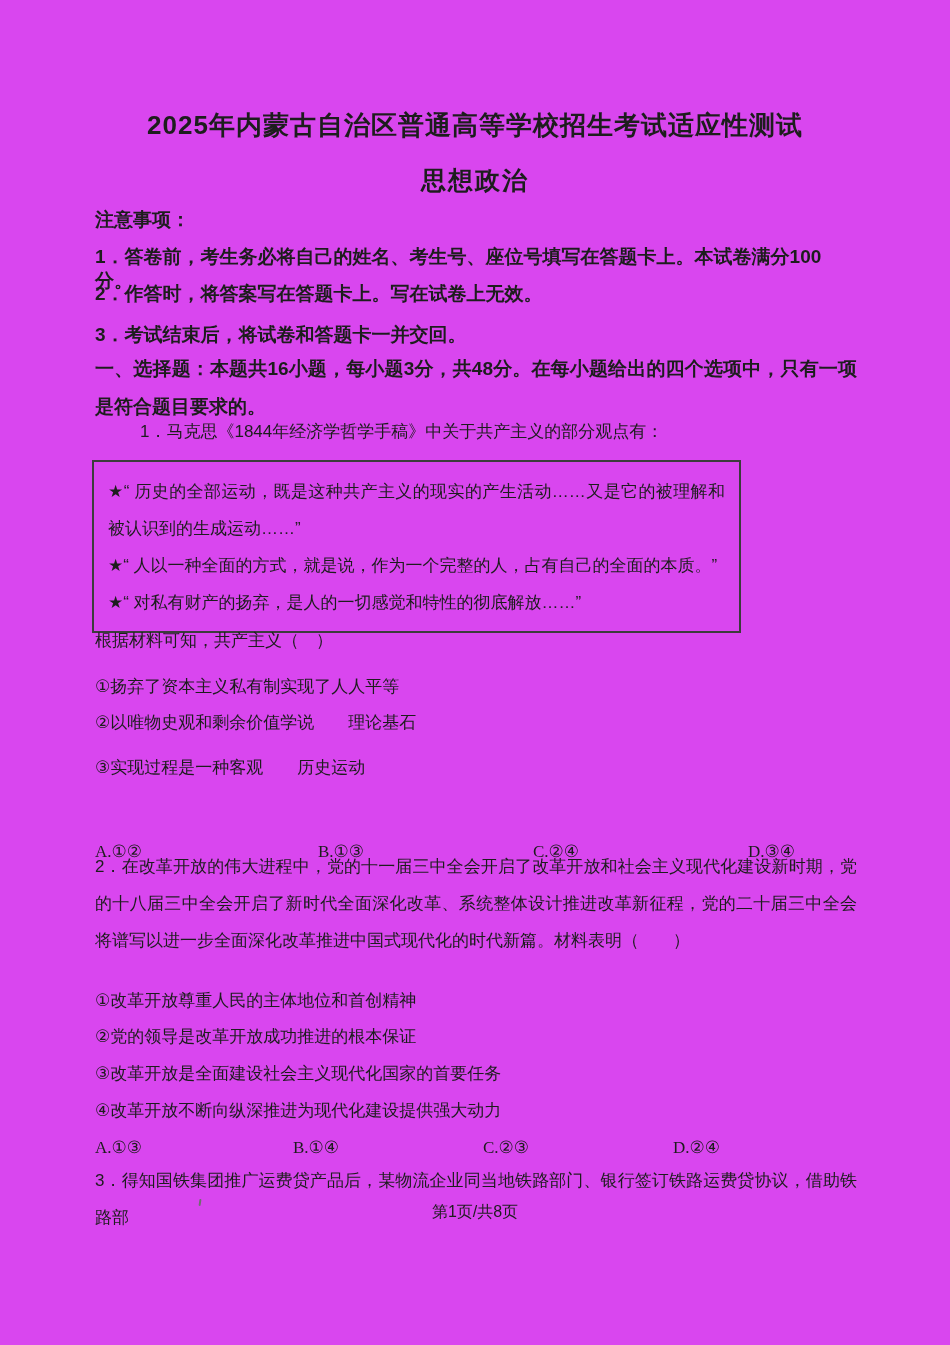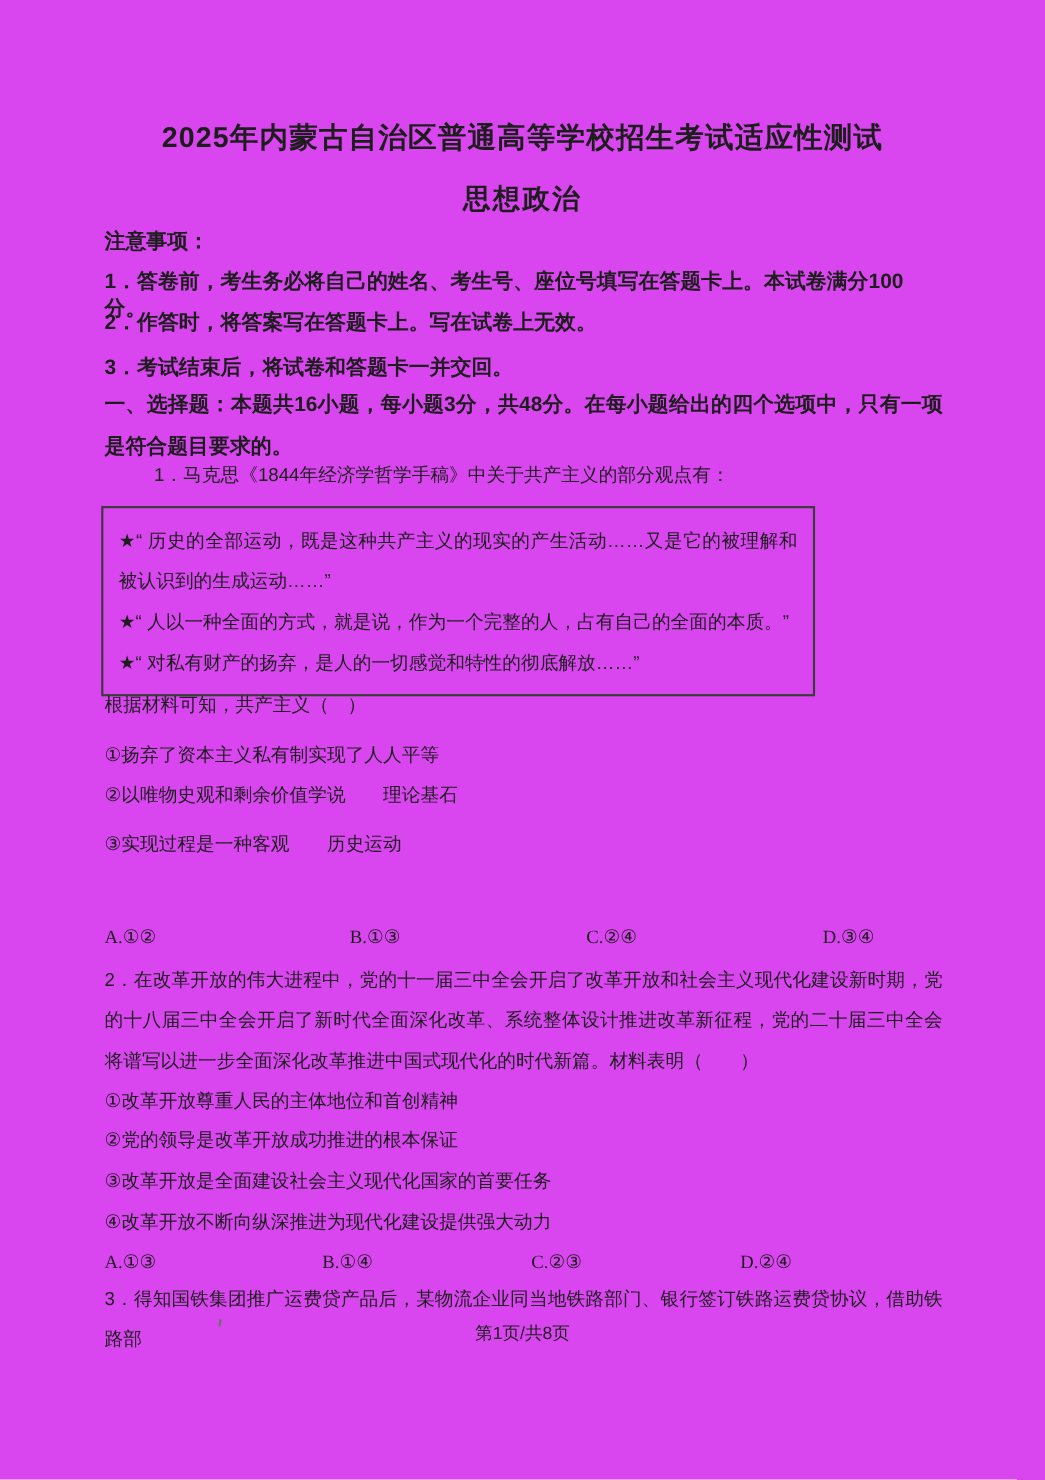--- a/index.html
+++ b/index.html
@@ -71,21 +71,21 @@
   <div class="abs col statement" style="top:712px;">②以唯物史观和剩余价值学说　　理论基石</div>
   <div class="abs col statement" style="top:757px;">③实现过程是一种客观　　历史运动</div>
 
   <div class="abs col choices" style="top:841px;gap:25px;">
     <span>A.①②</span>
     <span>B.①③</span>
     <span>C.②④</span>
     <span>D.③④</span>
   </div>
 
-  <div class="abs col body-text stem" style="top:872px;">2．在改革开放的伟大进程中，党的十一届三中全会开启了改革开放和社会主义现代化建设新时期，党的十八届三中全会开启了新时代全面深化改革、系统整体设计推进改革新征程，党的二十届三中全会将谱写以进一步全面深化改革推进中国式现代化的时代新篇。材料表明（　　）</div>
+  <div class="abs col body-text stem" style="top:848px;">2．在改革开放的伟大进程中，党的十一届三中全会开启了改革开放和社会主义现代化建设新时期，党的十八届三中全会开启了新时代全面深化改革、系统整体设计推进改革新征程，党的二十届三中全会将谱写以进一步全面深化改革推进中国式现代化的时代新篇。材料表明（　　）</div>
 
   <div class="abs col statement" style="top:990px;">①改革开放尊重人民的主体地位和首创精神</div>
   <div class="abs col statement" style="top:1026px;">②党的领导是改革开放成功推进的根本保证</div>
   <div class="abs col statement" style="top:1063px;">③改革开放是全面建设社会主义现代化国家的首要任务</div>
   <div class="abs col statement" style="top:1100px;">④改革开放不断向纵深推进为现代化建设提供强大动力</div>
 
   <div class="abs col choices" style="top:1137px;">
     <span>A.①③</span>
     <span>B.①④</span>
     <span>C.②③</span>

